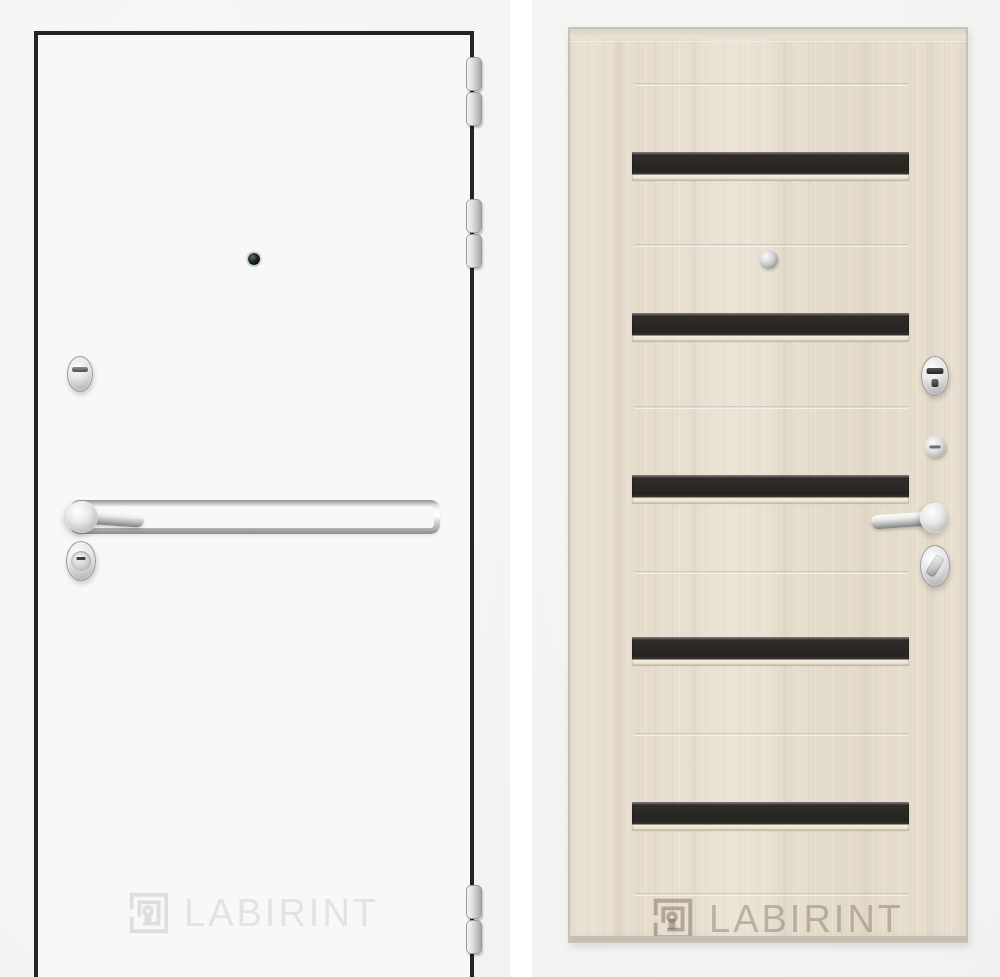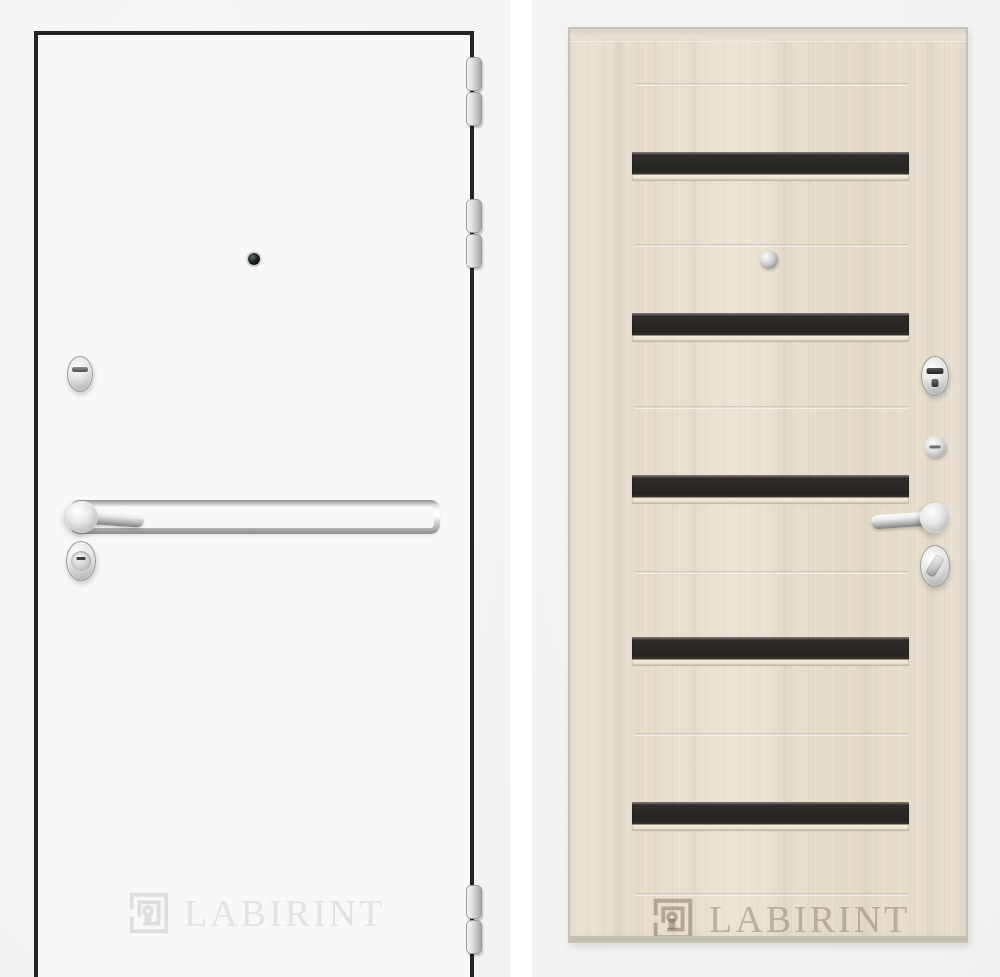--- a/index.html
+++ b/index.html
@@ -1,17 +1,17 @@
 <!DOCTYPE html>
 <html><head>
 <meta charset="utf-8">
 <style>
   html,body{margin:0;padding:0;background:#ffffff;}
   .canvas{position:relative;width:1000px;height:977px;background:#ffffff;overflow:hidden;
-          font-family:Liberation Serif, serif;}
+          font-family:Liberation Sans, sans-serif;}
   .photo{position:absolute;top:0;height:977px;overflow:hidden;}
   .photo.left{left:0;width:510px;background:radial-gradient(ellipse at 35% 25%, #f7f7f8 0%, #f4f4f5 70%, #f2f2f3 100%);}
   .photo.right{left:532px;width:468px;background:radial-gradient(ellipse at 40% 30%, #f6f6f5 0%, #f3f3f2 70%, #f1f1f0 100%);}
 
   
   .door-outline{position:absolute;left:34px;top:31px;width:440px;height:946px;box-sizing:border-box;
     border:4px solid #242424;border-bottom:none;background:#f8f8f9;}
   .hinge{position:absolute;left:466px;width:16px;height:34px;border-radius:5px;
     background:linear-gradient(90deg,#f4f4f4 0%,#e2e2e2 35%,#c4c4c4 70%,#a8a8a8 100%);
     border:1px solid #9a9a9a;box-sizing:border-box;box-shadow:1px 2px 2px rgba(0,0,0,0.22);}

